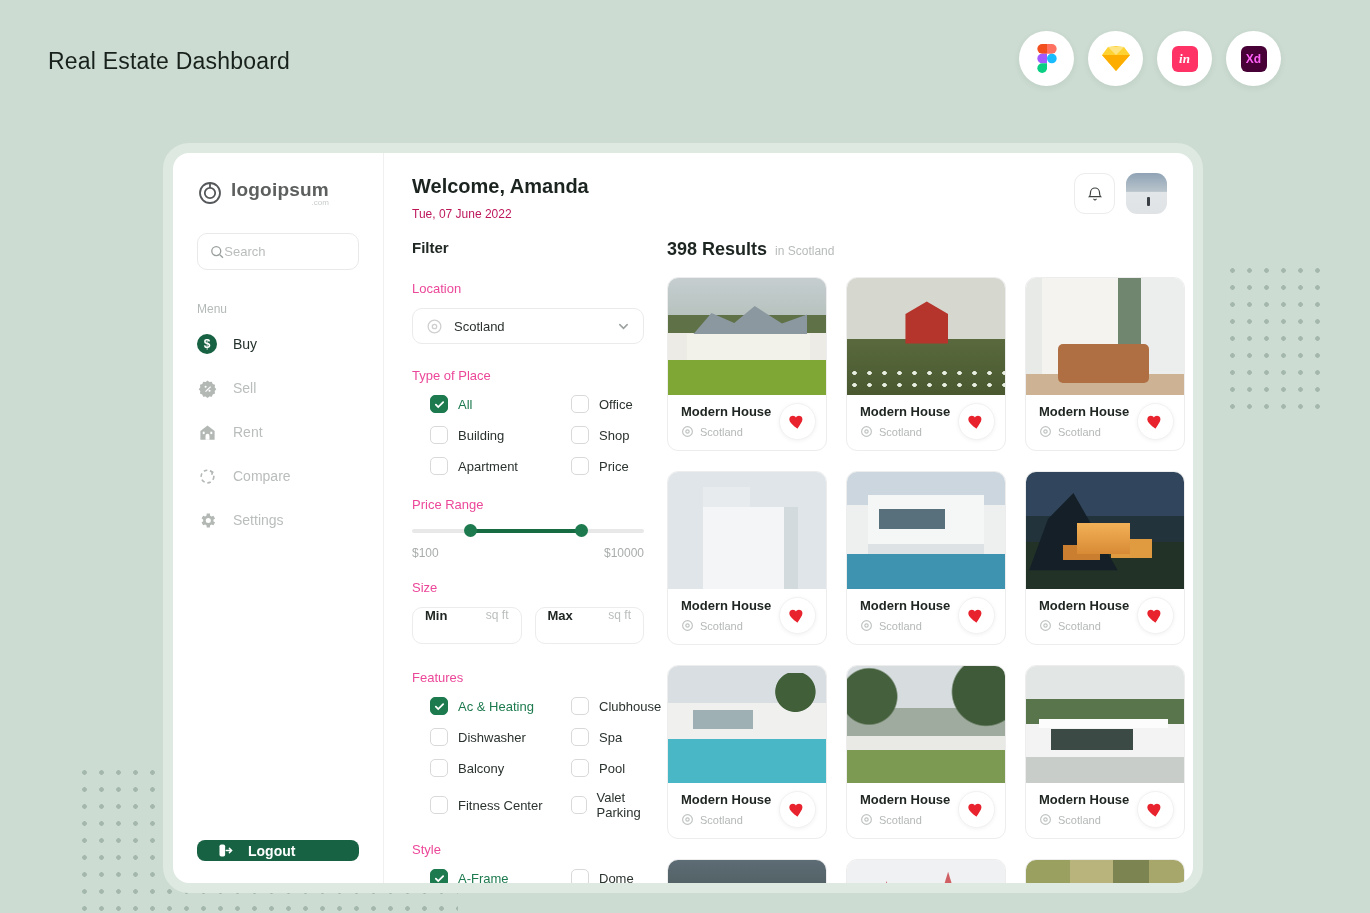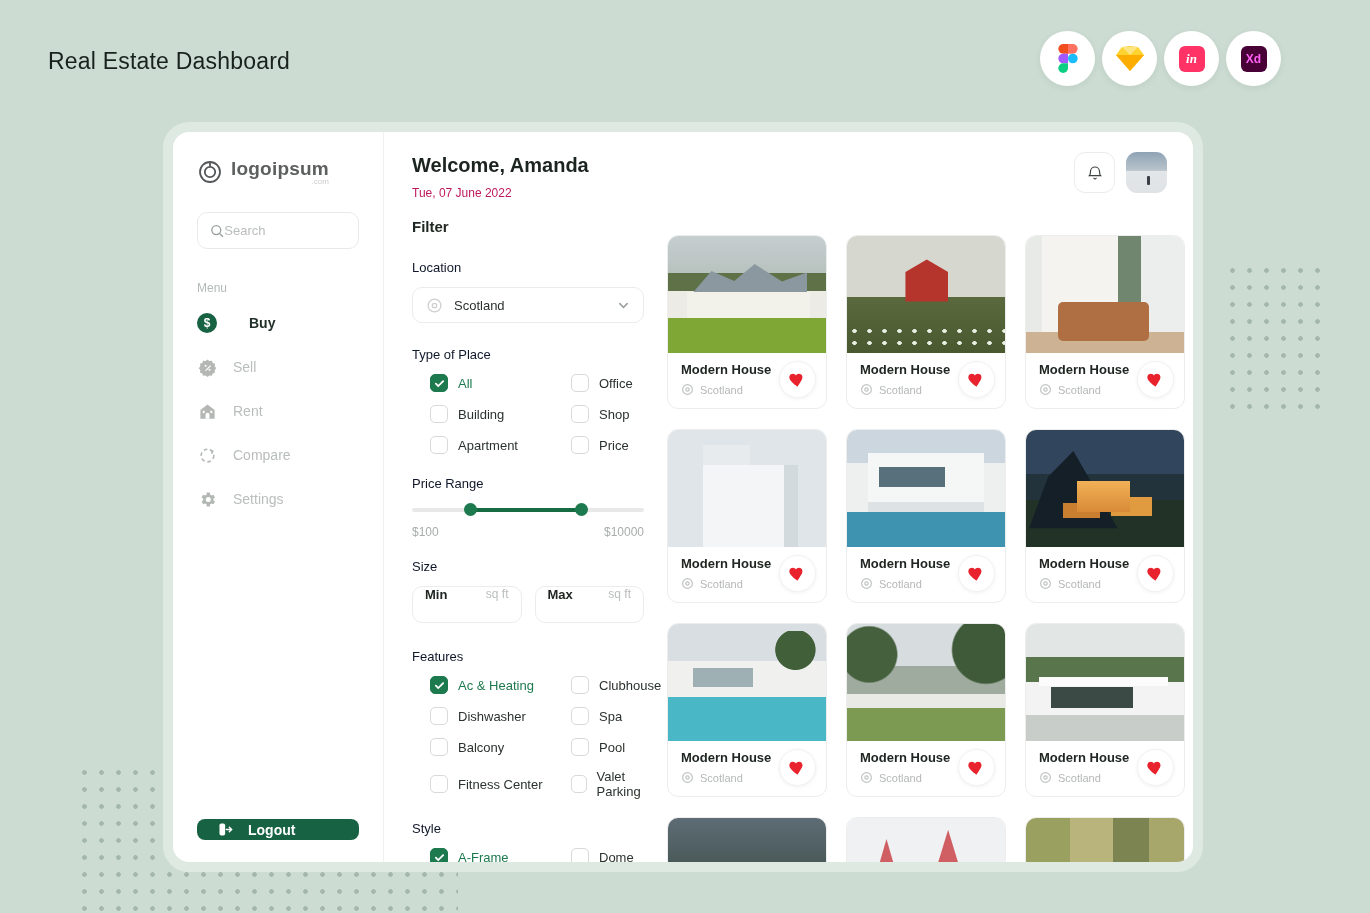--- a/index.html
+++ b/index.html
@@ -6,60 +6,60 @@
   html,body { width:1370px; height:913px; overflow:hidden; }
   body { background:#ccdcd2; font-family:"Liberation Sans", sans-serif; position:relative; }
 
   
   .dots { position:absolute; background-image:radial-gradient(rgba(116,138,130,.45) 2px, transparent 2.6px); background-size:17px 17px; z-index:0; }
   .dots-right { left:1224px; top:262px; width:102px; height:158px; }
   .dots-bottom-left { left:76px; top:764px; width:382px; height:149px; }
 
   
   .page-title { position:absolute; left:48px; top:48px; font-size:23px; font-weight:400; letter-spacing:.2px; color:#18211c; z-index:1; }
-  .tool-badges { position:absolute; top:31px; right:89px; display:flex; gap:7px; z-index:1; }
+  .tool-badges { position:absolute; top:31px; right:89px; display:flex; gap:14px; z-index:1; }
   .tool-badge { width:55px; height:55px; border-radius:50%; background:#fff; display:flex; align-items:center; justify-content:center; box-shadow:0 2px 6px rgba(40,60,50,.08); }
   .sq-logo { width:26px; height:26px; border-radius:6px; display:flex; align-items:center; justify-content:center; font-weight:700; font-size:13px; }
   .invision-logo { background:#ff3366; color:#fff; font-style:italic; font-family:"Liberation Serif", serif; }
   .xd-logo { background:#470137; color:#ff61f6; font-size:12px; }
 
   
-  .dashboard { position:absolute; left:163px; top:122px; width:1040px; height:750px; background:#fff; border:10px solid #dde9e1; border-radius:26px; overflow:hidden; display:flex; z-index:2; }
+  .dashboard { position:absolute; left:163px; top:143px; width:1040px; height:750px; background:#fff; border:10px solid #dde9e1; border-radius:26px; overflow:hidden; display:flex; z-index:2; }
 
   
   .sidebar { width:211px; min-width:211px; border-right:1px solid #f0f0f0; padding:26px 24px 22px 24px; display:flex; flex-direction:column; }
   .logo-row { display:flex; align-items:center; gap:8px; margin-bottom:26px; }
   .logo-text { font-size:19px; font-weight:700; color:#5c5f5e; letter-spacing:.2px; }
   .logo-suffix { font-size:8px; color:#c9cccb; display:block; text-align:right; margin-top:-3px; }
   .search-box { display:flex; align-items:center; gap:0; height:37px; border:1px solid #e9e9e9; border-radius:10px; padding:0 12px; margin-bottom:32px; }
   .search-box input { border:none; outline:none; width:100%; font-size:13px; color:#4b4f4e; font-family:"Liberation Sans", sans-serif; background:transparent; }
   .search-box input::placeholder { color:#b9bdbb; }
   .menu-label { font-size:12px; color:#b4bab7; margin-bottom:18px; }
   .menu-item { display:flex; align-items:center; gap:16px; margin-bottom:24px; cursor:pointer; }
   .menu-item .mi-label { font-size:14px; color:#b9bdbb; }
-  .menu-item.active .mi-label { color:#23302a; font-weight:700;margin-left:16px; }
+  .menu-item.active .mi-label { color:#23302a; font-weight:400; }
   .mi-icon { width:20px; height:20px; display:flex; align-items:center; justify-content:center; color:#b3b8b5; }
   .dollar-badge { width:20px; height:20px; border-radius:50%; background:#176242; color:#fff; font-size:12px; font-weight:700; display:flex; align-items:center; justify-content:center; }
   .sidebar-spacer { flex:1; }
   .logout-btn { height:21px; background:#176242; border:none; border-radius:8px; color:#fff; font-size:14px; font-weight:600; display:flex; align-items:center; justify-content:flex-start; gap:14px; padding:0 20px; cursor:pointer; font-family:"Liberation Sans", sans-serif; }
 
   
   .main { flex:1; position:relative; }
   .welcome-wrap { position:absolute; left:28px; top:22px; }
   .welcome-title { font-size:20px; font-weight:700; color:#1c2420; }
   .welcome-date { font-size:12px; color:#be185d; margin-top:9px; }
   .header-actions { position:absolute; top:20px; right:26px; display:flex; gap:11px; }
   .bell-btn { width:41px; height:41px; border:1px solid #ececec; background:#fff; border-radius:11px; display:flex; align-items:center; justify-content:center; cursor:pointer; color:#3c423f; }
   .avatar { width:41px; height:41px; border-radius:11px; overflow:hidden; position:relative; background:linear-gradient(180deg,#8fa3b5 0%,#b9c4cc 45%,#e3e6e8 46%,#dfe3e5 100%); cursor:pointer; }
   .avatar::after { content:""; position:absolute; left:50%; top:58%; width:3px; height:9px; background:#3a3f45; border-radius:1px; }
 
   
   .filter-col { position:absolute; left:28px; top:86px; width:232px; bottom:0; }
   .filter-title { font-size:15px; font-weight:700; color:#202823; margin-bottom:25px; }
-  .f-label { font-size:13px; color:#0f172a; margin-bottom:12px; }
+  .f-label { font-size:13px; color:#ec4899; margin-bottom:12px; }
   .loc-select { height:36px; border:1px solid #ebebeb; border-radius:10px; display:flex; align-items:center; gap:11px; padding:0 13px; margin-bottom:24px; cursor:pointer; }
   .loc-select .loc-value { font-size:13px; color:#2a312d; flex:1; }
   .check-grid { display:grid; grid-template-columns:141px 1fr; row-gap:13px; margin-bottom:22px; }
   .check-row { display:flex; align-items:center; gap:10px; cursor:pointer;padding-left:18px; }
   .cbox { width:18px; height:18px; border:1.5px solid #d9d9d9; border-radius:5px; background:#fff; display:flex; align-items:center; justify-content:center; color:#fff; font-size:11px; }
   .cbox.checked { background:#1d7a4e; border-color:#1d7a4e; }
   .clabel { font-size:13px; color:#2b332e; }
   .clabel.on { color:#1d7a4e; }
 
   .slider-wrap { position:relative; height:14px; margin:4px 0 8px 0; }
@@ -383,20 +383,24 @@
             <span class="clabel on">A-Frame</span>
           </label>
           <label class="check-row">
             <span class="cbox"></span>
             <span class="clabel">Dome</span>
           </label>
         </div>
     </div>
 
     <div class="results-col">
+      <div class="results-head">
+        <span class="results-count">398 Results</span>
+        <span class="results-scope">in Scotland</span>
+      </div>
       <div class="card-grid" id="card-grid">
   <div class="listing-card">
     <div class="thumb" data-variant="classic-house"></div>
     <div class="card-footer">
       <div class="card-title">Modern House</div>
       <div class="card-loc">
         <svg width="13" height="13" viewBox="0 0 20 20" fill="none" stroke="#bfc3c1" stroke-width="1.8">
                   <circle cx="10" cy="10" r="7.5"></circle>
                   <circle cx="10" cy="10" r="2.6"></circle>
                 </svg>

